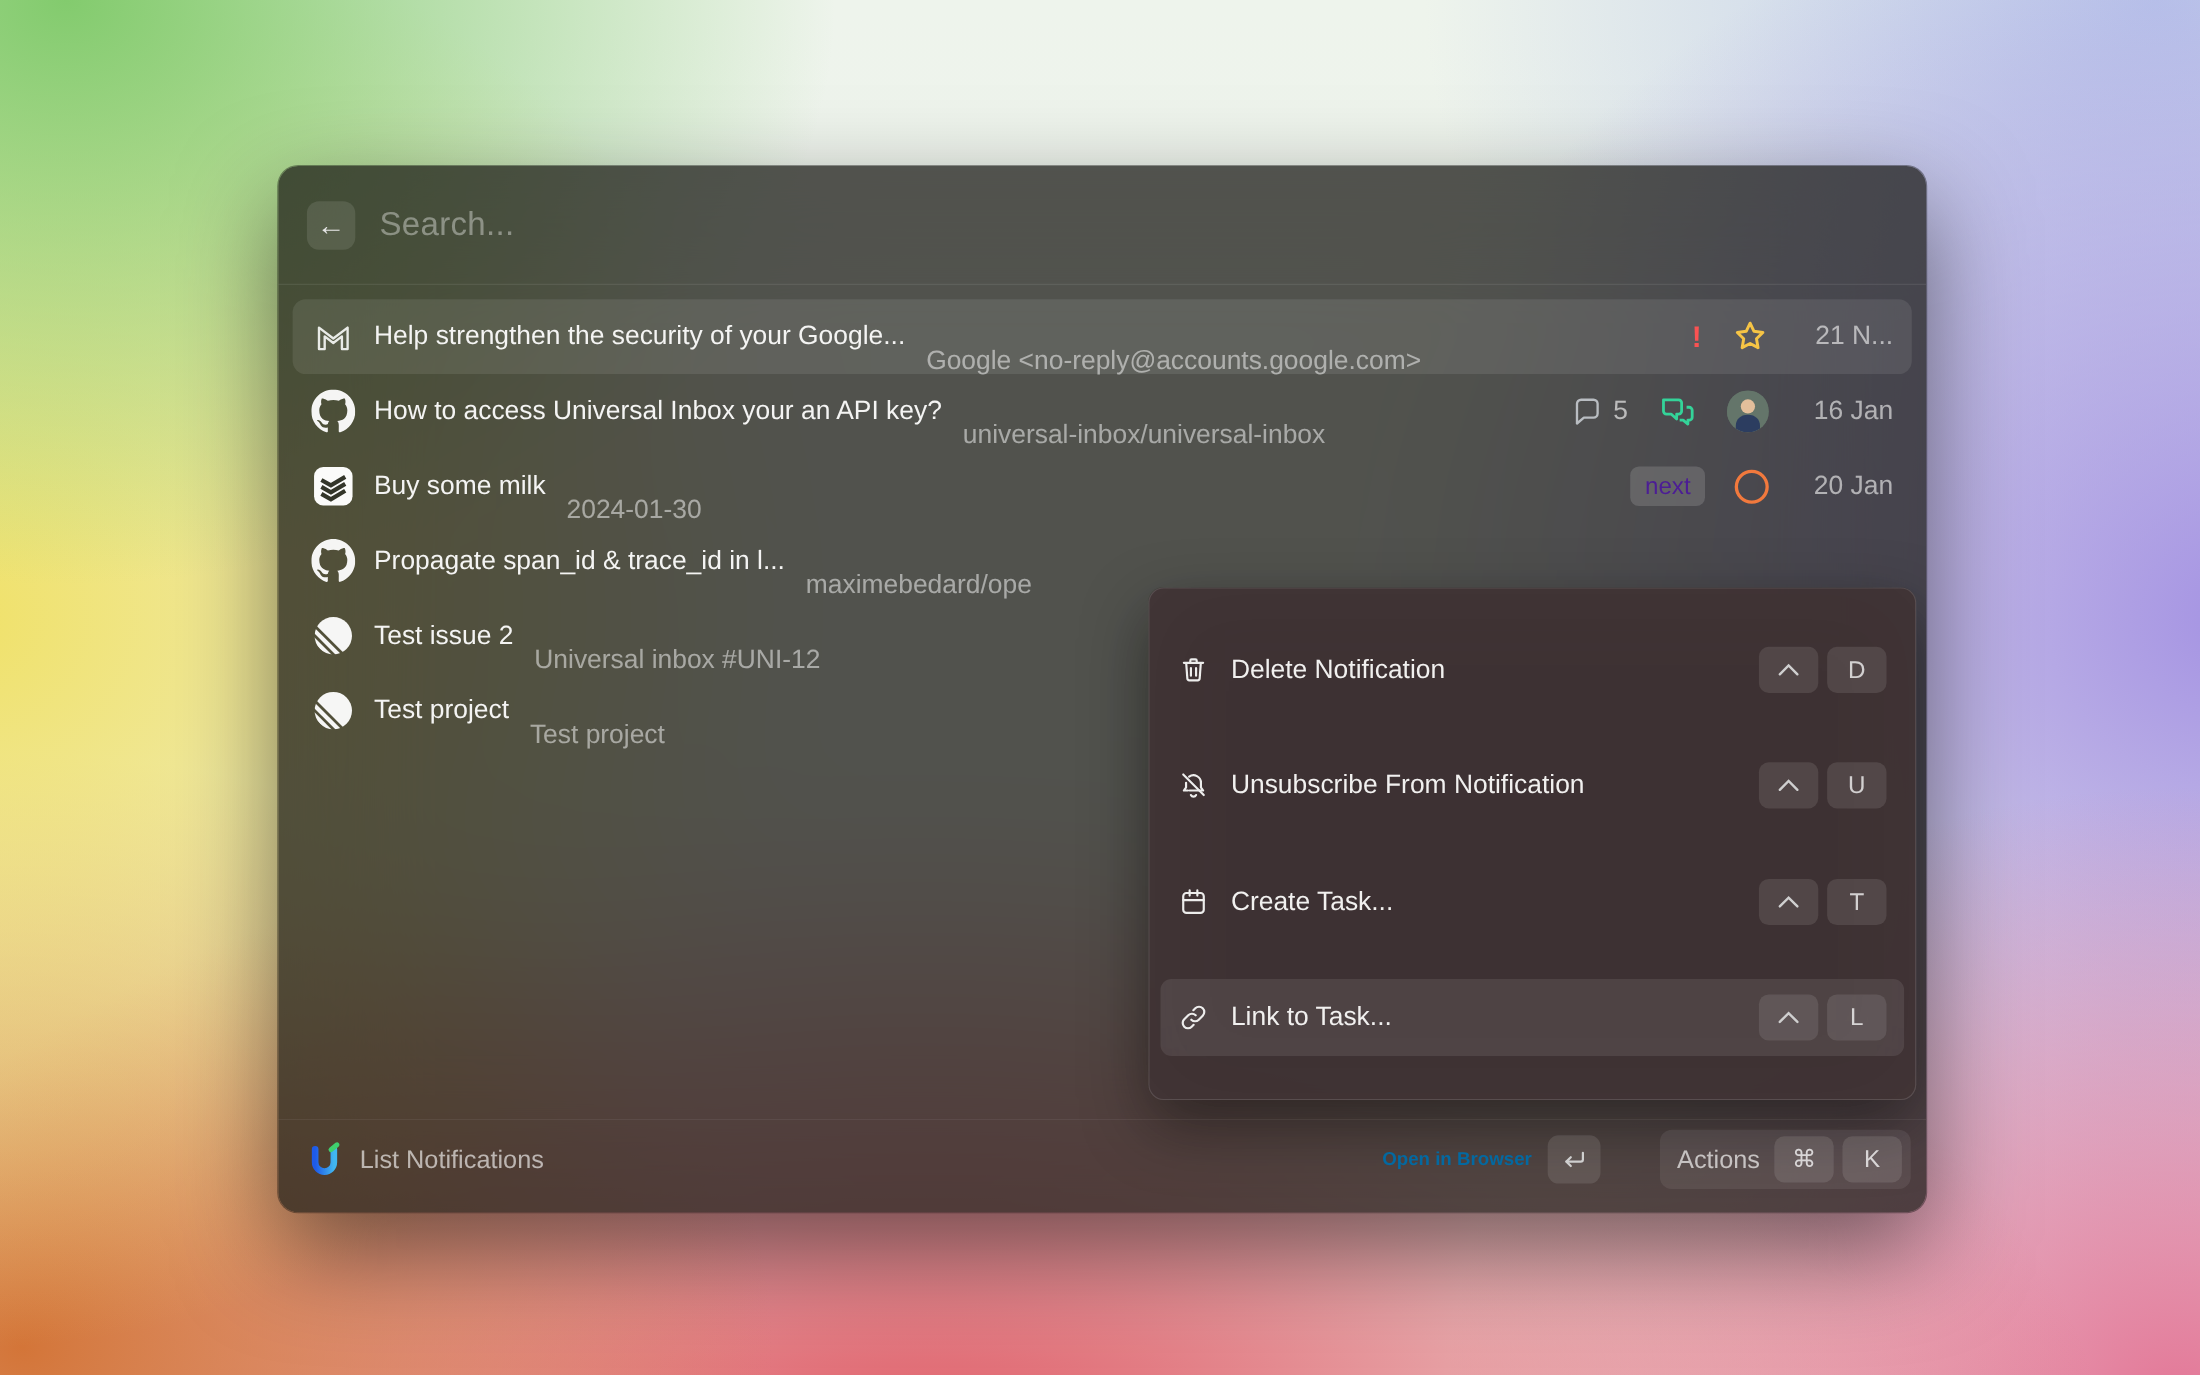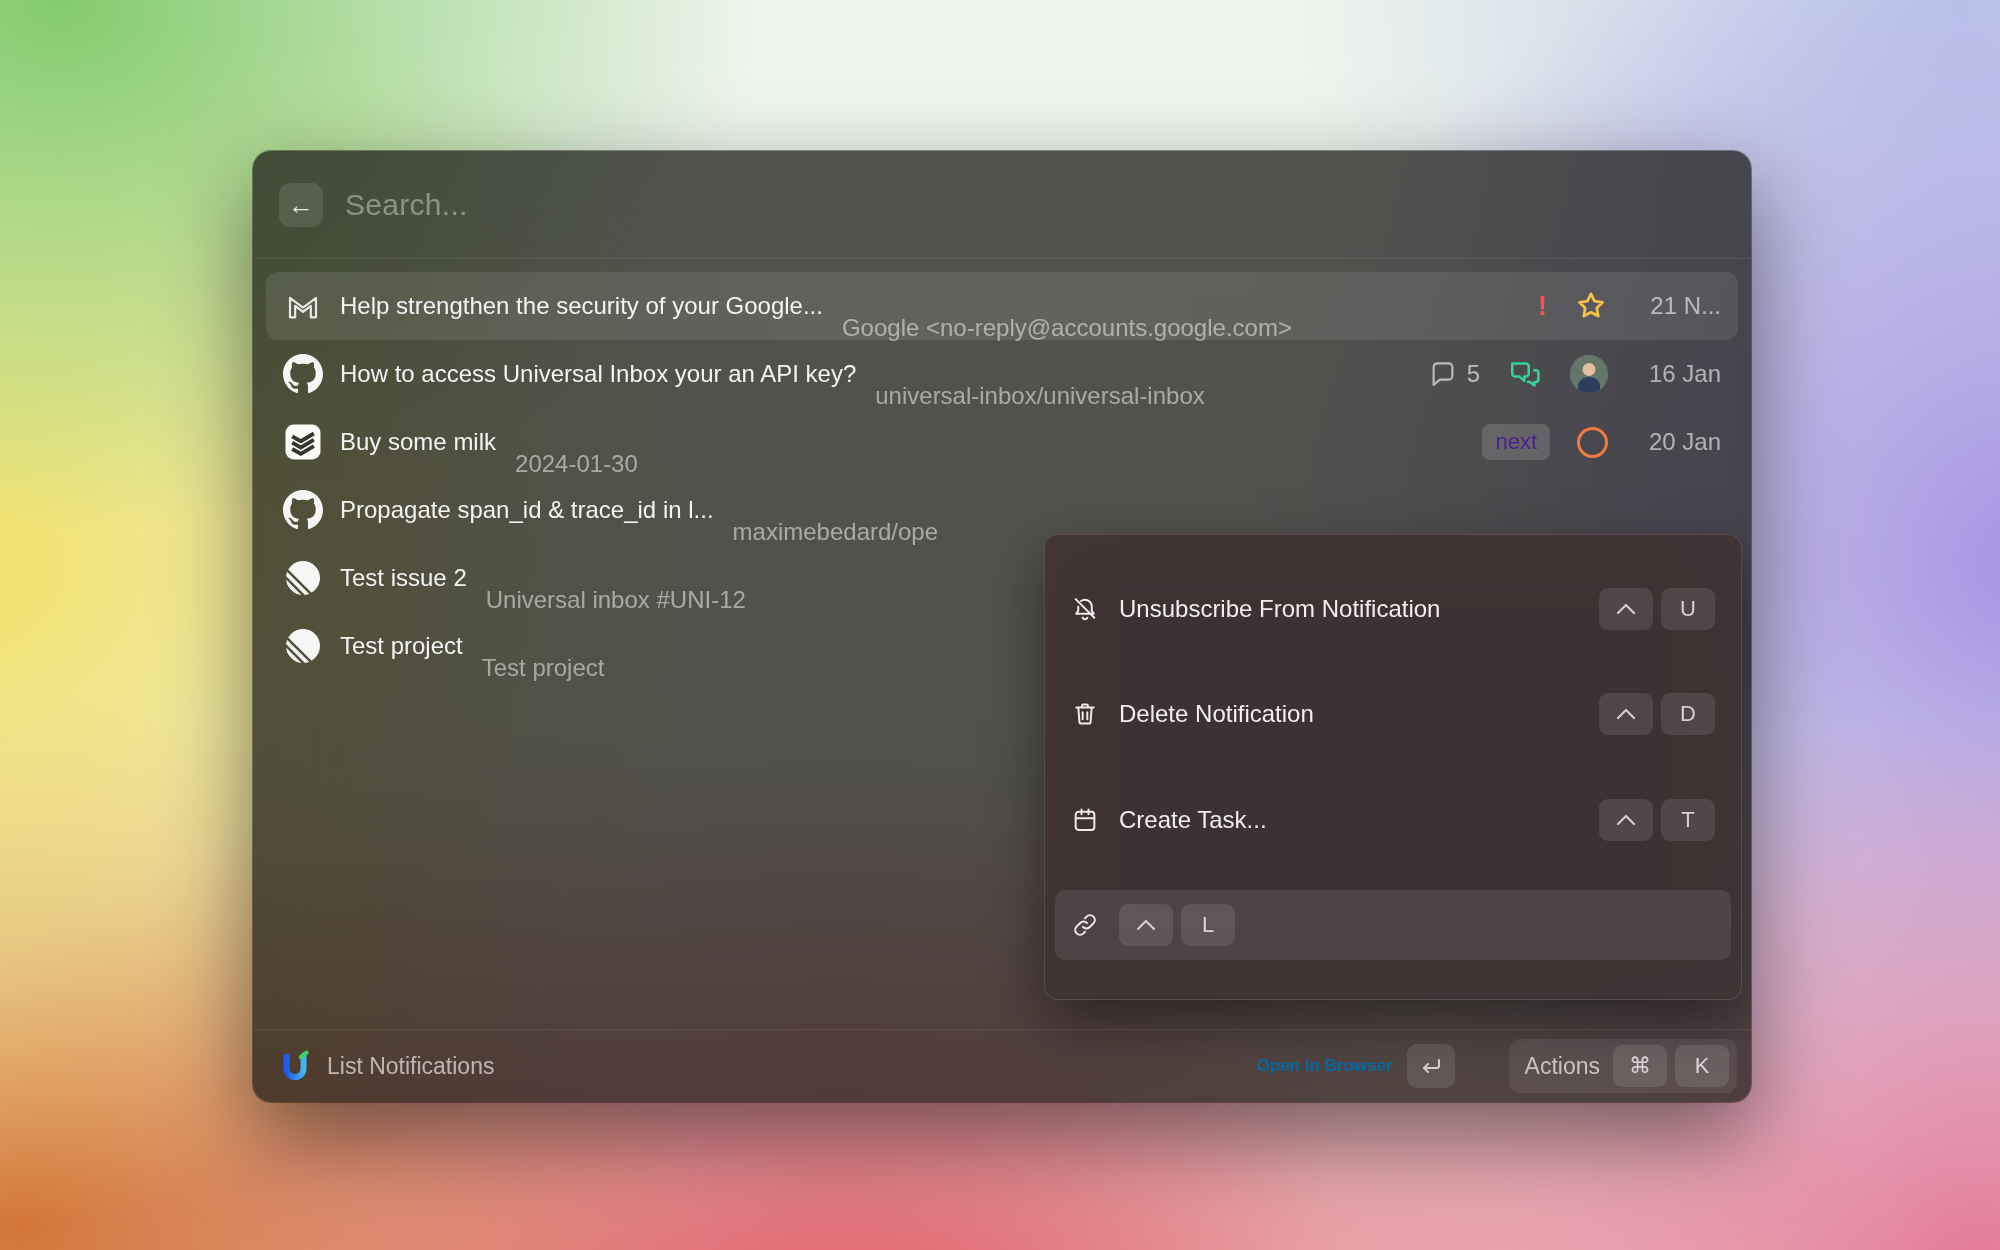--- a/index.html
+++ b/index.html
@@ -68,21 +68,21 @@
   .keys{display:flex;gap:8px;}
   .keycap{min-width:42px;height:42px;border-radius:9px;background:rgba(255,255,255,.10);
     display:flex;align-items:center;justify-content:center;
     color:rgba(255,255,255,.75);font-size:22px;padding:0 6px;}
   .popup-search{height:77px;border-top:1px solid rgba(255,255,255,.10);
     display:flex;align-items:center;padding:0 26px;}
   .caret{display:inline-block;width:3px;height:30px;background:#3b82f6;margin-right:3px;border-radius:1px;}
   .popup-search-text{font-size:24px;color:rgba(255,255,255,.38);}
 
   
-  .statusbar{position:absolute;left:0;right:0;bottom:0;height:72px;
+  .statusbar{position:absolute;left:0;right:0;bottom:12px;height:72px;
     border-top:1px solid rgba(255,255,255,.08);
     display:flex;align-items:center;padding:0 14px 0 26px;gap:14px;}
   .sb-left{display:flex;align-items:center;gap:16px;flex:1;}
   .sb-cmd{font-size:23px;color:rgba(255,255,255,.62);}
   .sb-open{font-size:17px;font-weight:600;color:#0369a1;}
   .sb-key{min-width:48px;height:44px;border-radius:10px;background:rgba(255,255,255,.10);
     display:flex;align-items:center;justify-content:center;color:rgba(255,255,255,.75);font-size:23px;}
   .actions-group{display:flex;align-items:center;gap:13px;background:rgba(255,255,255,.07);
     border-radius:11px;padding:6px 8px 6px 16px;margin-left:18px;}
   .actions-label{font-size:23px;color:rgba(255,255,255,.66);}
@@ -235,52 +235,52 @@
     </div>
 
   </div>
 
   <div class="popup">
     <div class="popup-items">
 
       <div class="menu-item">
         <span class="menu-icon">
           <svg width="28" height="28" viewBox="0 0 24 24" fill="none" stroke="#ededec" stroke-width="1.7" stroke-linecap="round" stroke-linejoin="round">
+              <path d="M4.5 6.5h15M9.5 6.5V4.8a1 1 0 0 1 1-1h3a1 1 0 0 1 1 1v1.7M6.3 6.5l.9 12.2a1.5 1.5 0 0 0 1.5 1.4h6.6a1.5 1.5 0 0 0 1.5-1.4l.9-12.2M10 10.5v6M14 10.5v6"></path>
+            </svg>
+        </span>
+        <span class="menu-label">Delete Notification</span>
+        <span class="keys">
+          <span class="keycap">
+              <svg width="20" height="12" viewBox="0 0 20 12" fill="none" stroke="#cfcfcf" stroke-width="2.2" stroke-linecap="round">
+                <path d="M2 10L10 2l8 8"></path>
+              </svg>
+            </span>
+          <span class="keycap">D</span>
+        </span>
+      </div>
+
+      <div class="menu-item">
+        <span class="menu-icon">
+          <svg width="28" height="28" viewBox="0 0 24 24" fill="none" stroke="#ededec" stroke-width="1.7" stroke-linecap="round" stroke-linejoin="round">
               <path d="M8.6 5.2A5.8 5.8 0 0 1 17.8 10v3.6l1.7 2.4H9M6.2 10v3.6L4.5 16h3.1M10 19.5a2.2 2.2 0 0 0 4 0"></path>
               <path d="M4 3.5l16 16"></path>
             </svg>
         </span>
         <span class="menu-label">Unsubscribe From Notification</span>
         <span class="keys">
           <span class="keycap">
               <svg width="20" height="12" viewBox="0 0 20 12" fill="none" stroke="#cfcfcf" stroke-width="2.2" stroke-linecap="round">
                 <path d="M2 10L10 2l8 8"></path>
               </svg>
             </span>
           <span class="keycap">U</span>
         </span>
       </div>
 
-      <div class="menu-item">
-        <span class="menu-icon">
-          <svg width="28" height="28" viewBox="0 0 24 24" fill="none" stroke="#ededec" stroke-width="1.7" stroke-linecap="round" stroke-linejoin="round">
-              <path d="M4.5 6.5h15M9.5 6.5V4.8a1 1 0 0 1 1-1h3a1 1 0 0 1 1 1v1.7M6.3 6.5l.9 12.2a1.5 1.5 0 0 0 1.5 1.4h6.6a1.5 1.5 0 0 0 1.5-1.4l.9-12.2M10 10.5v6M14 10.5v6"></path>
-            </svg>
-        </span>
-        <span class="menu-label">Delete Notification</span>
-        <span class="keys">
-          <span class="keycap">
-              <svg width="20" height="12" viewBox="0 0 20 12" fill="none" stroke="#cfcfcf" stroke-width="2.2" stroke-linecap="round">
-                <path d="M2 10L10 2l8 8"></path>
-              </svg>
-            </span>
-          <span class="keycap">D</span>
-        </span>
-      </div>
-
 
       <div class="menu-item">
         <span class="menu-icon">
           <svg width="28" height="28" viewBox="0 0 24 24" fill="none" stroke="#ededec" stroke-width="1.7" stroke-linecap="round" stroke-linejoin="round">
               <rect x="4" y="5" width="16" height="15.5" rx="2.5"></rect>
               <path d="M4 10.5h16M9 3v4M15 3v4"></path>
             </svg>
         </span>
         <span class="menu-label">Create Task...</span>
         <span class="keys">
@@ -293,20 +293,21 @@
         </span>
       </div>
 
       <div class="menu-item selected">
         <span class="menu-icon">
           <svg width="28" height="28" viewBox="0 0 24 24" fill="none" stroke="#ededec" stroke-width="1.7" stroke-linecap="round">
               <path d="M10.3 13.7a4.1 4.1 0 0 0 5.8 0l3.1-3.1a4.1 4.1 0 0 0-5.8-5.8l-1.5 1.5"></path>
               <path d="M13.7 10.3a4.1 4.1 0 0 0-5.8 0l-3.1 3.1a4.1 4.1 0 0 0 5.8 5.8l1.5-1.5"></path>
             </svg>
         </span>
+        <span class="menu-label">Link to Task...</span>
         <span class="keys">
           <span class="keycap">
               <svg width="20" height="12" viewBox="0 0 20 12" fill="none" stroke="#cfcfcf" stroke-width="2.2" stroke-linecap="round">
                 <path d="M2 10L10 2l8 8"></path>
               </svg>
             </span>
           <span class="keycap">L</span>
         </span>
       </div>
 

